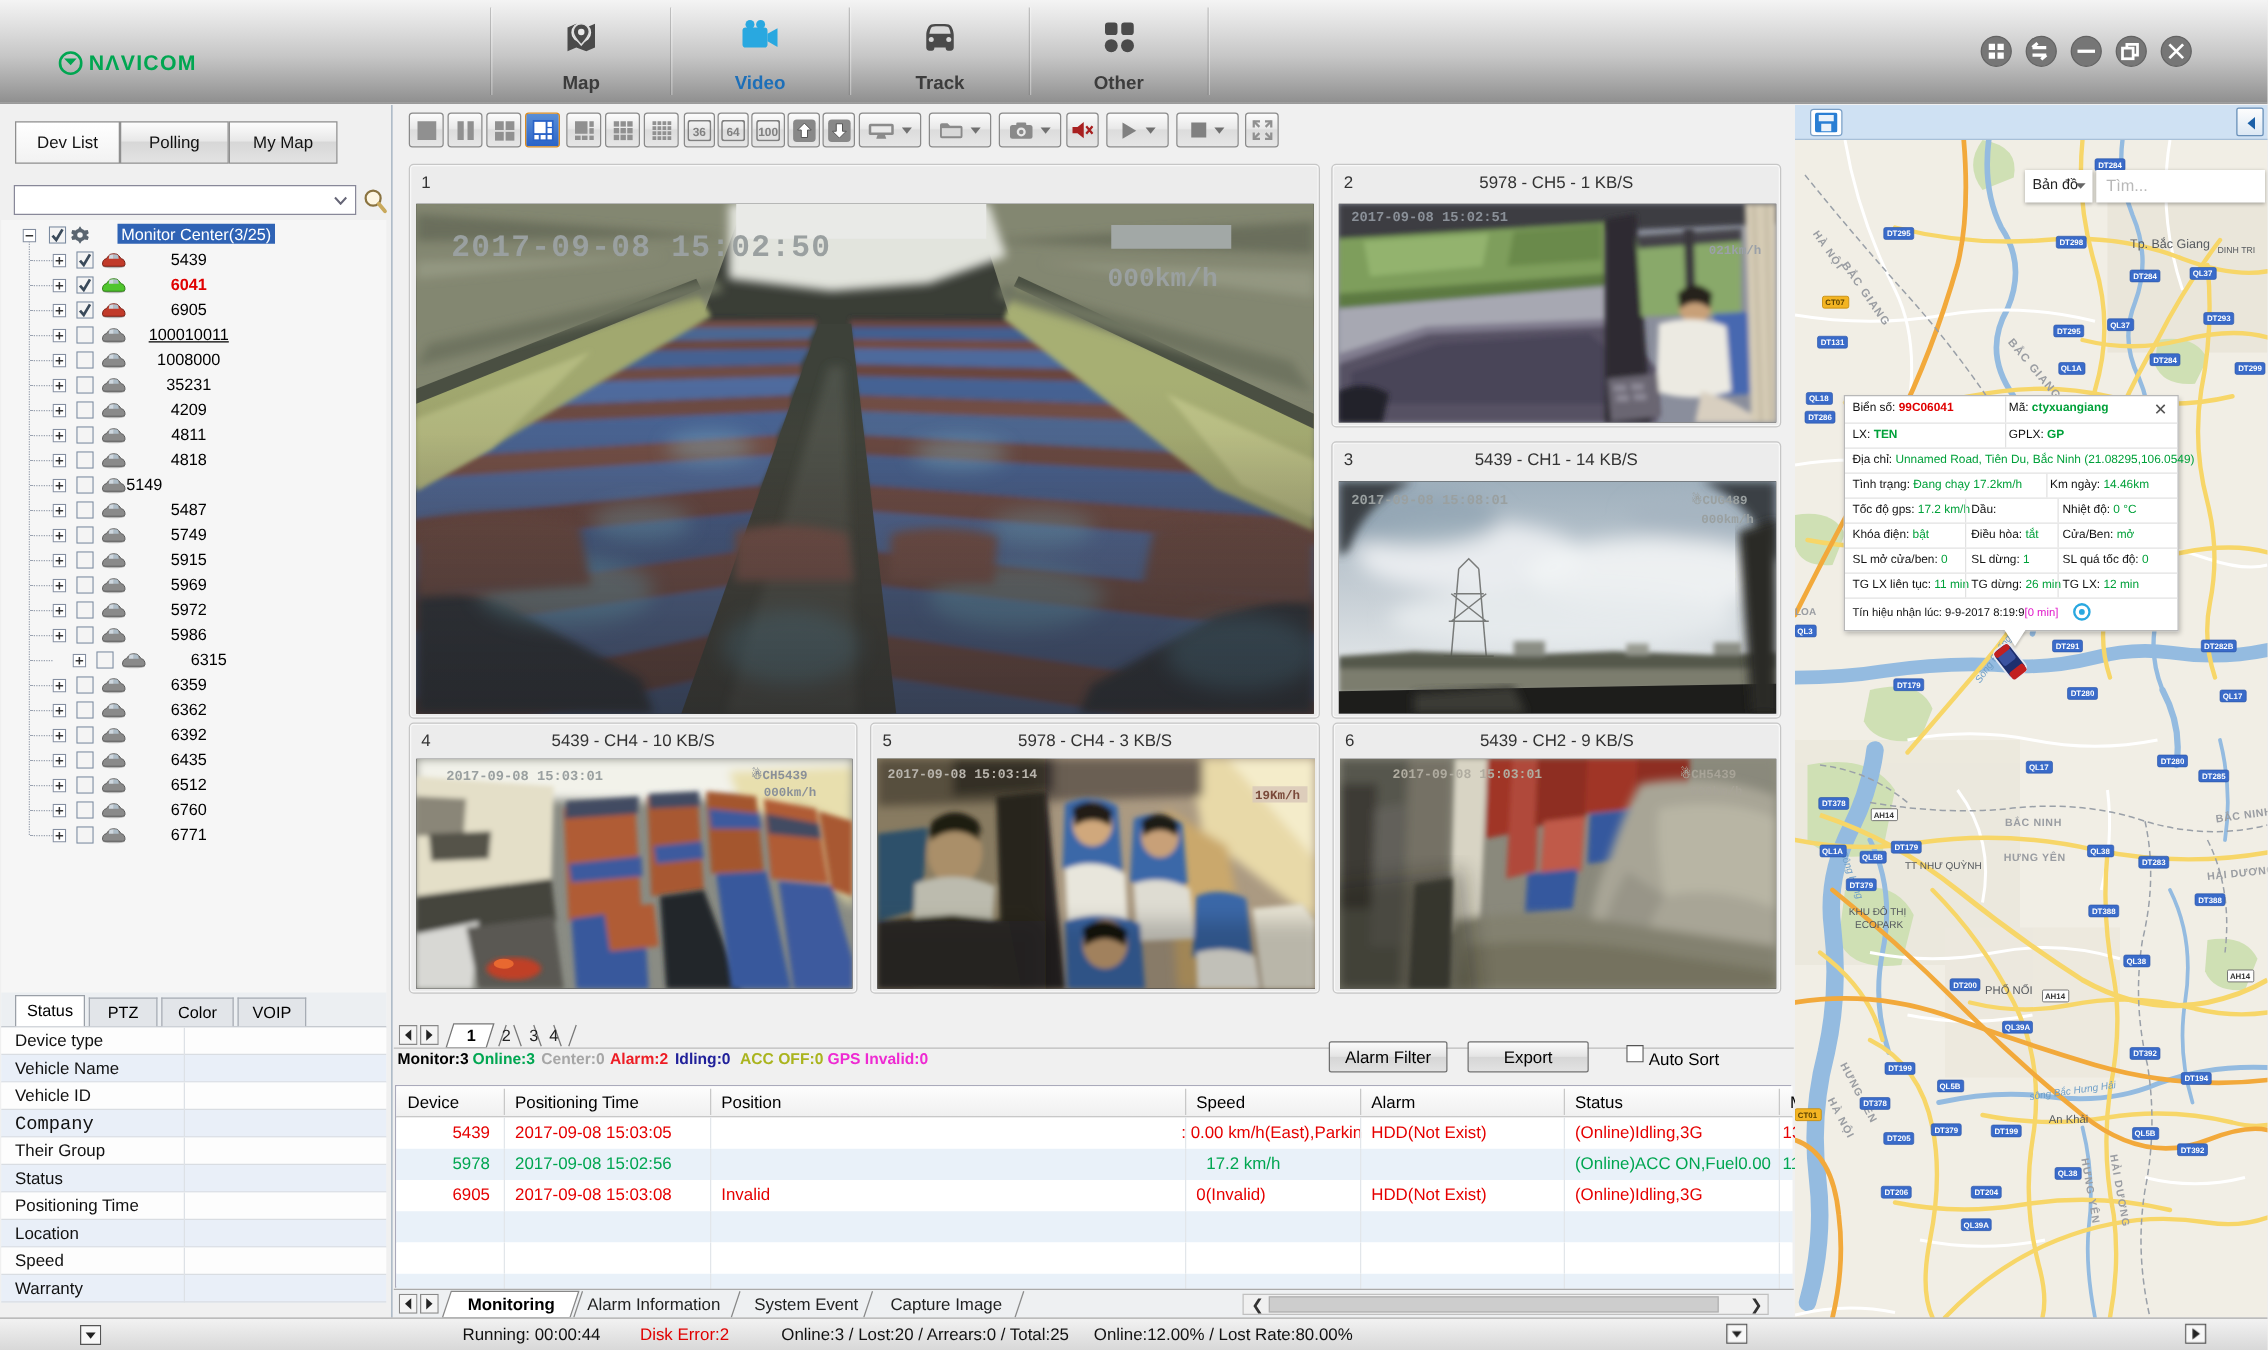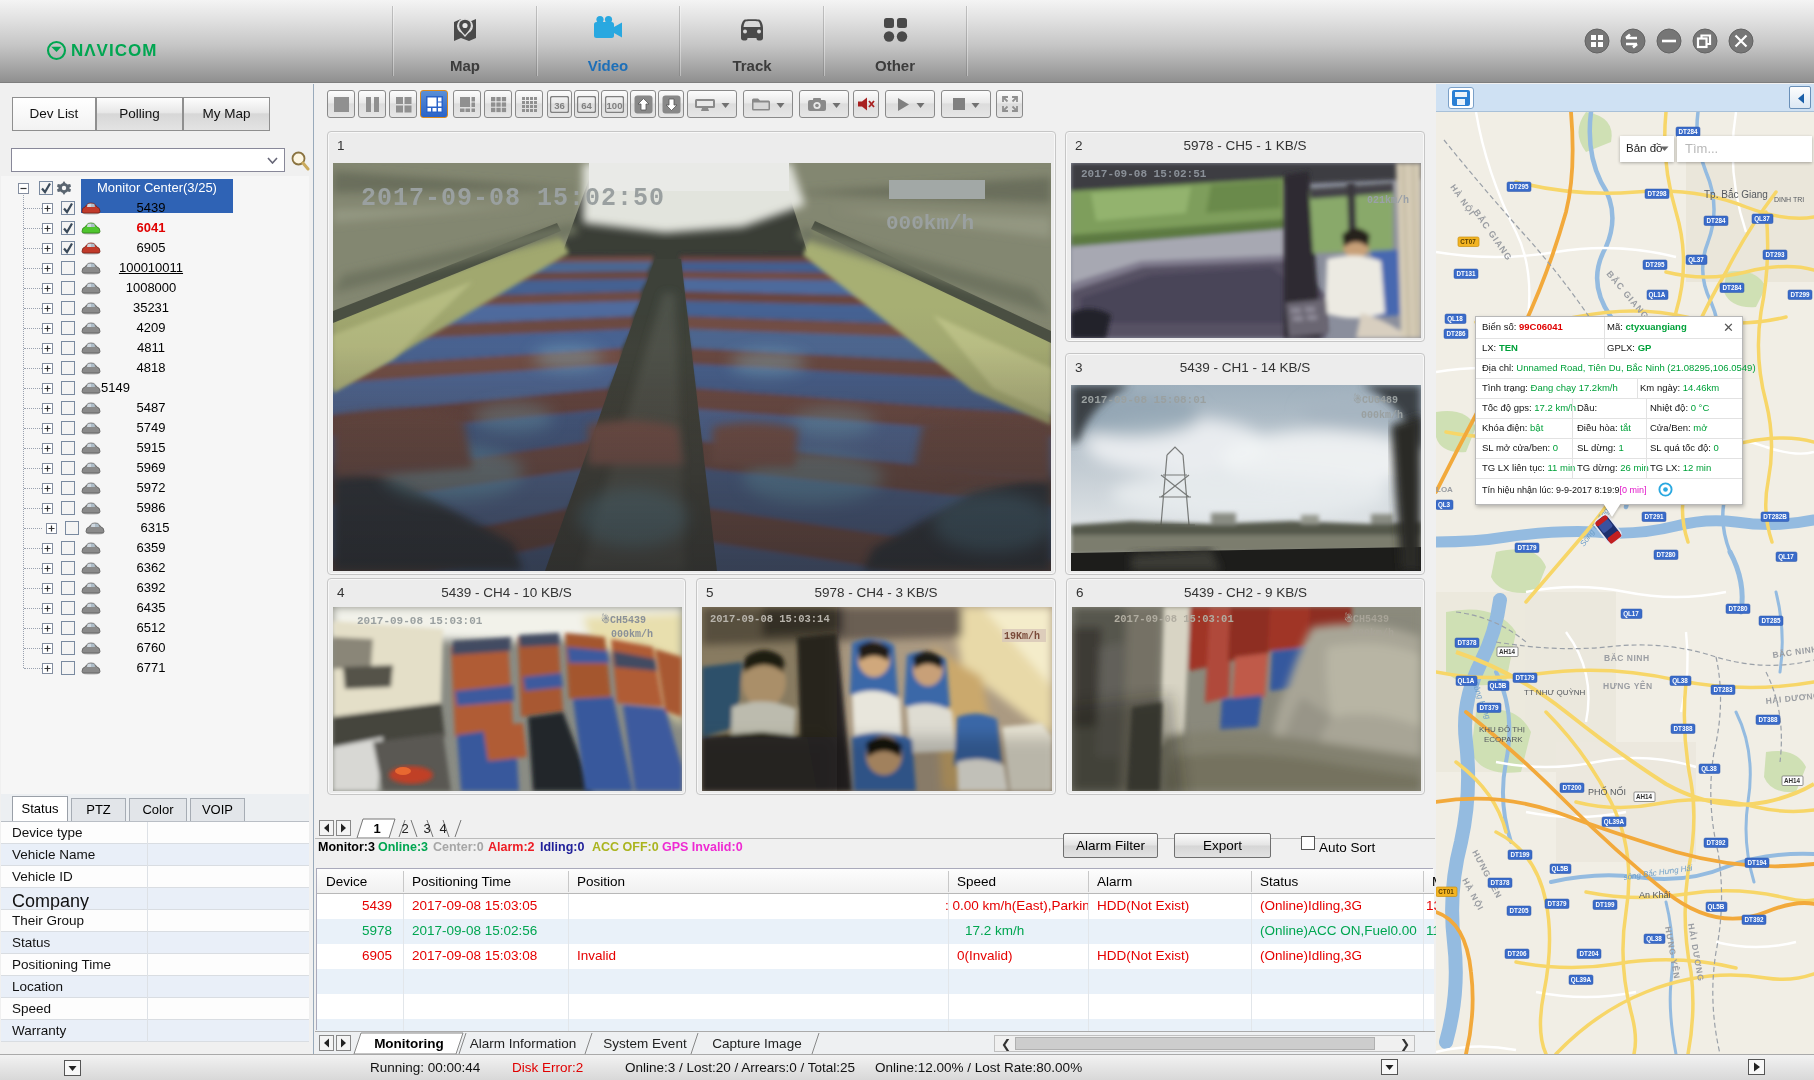--- a/index.html
+++ b/index.html
@@ -215,21 +215,21 @@
           <rect x="0.5" y="0.5" width="10" height="10" fill="#fff" stroke="#848ea0"></rect>
           <path d="M2.5 5.5 h6" stroke="#333" stroke-width="1.2" fill="none"></path>
         </svg>
   <svg class="abs" style="left:38px;top:3px" width="14" height="14">
           <use href="#cb1"></use>
         </svg>
   <svg class="abs" style="left:55px;top:2px" width="16" height="16" viewBox="0 0 16 16">
           <path d="M8 1 L9.5 3.2 A5 5 0 0 1 11.5 4.4 L14.2 4 L15 6.5 L13 8 L15 9.5 L14.2 12 L11.5 11.6 A5 5 0 0 1 9.5 12.8 L8 15 L6.5 12.8 A5 5 0 0 1 4.5 11.6 L1.8 12 L1 9.5 L3 8 L1 6.5 L1.8 4 L4.5 4.4 A5 5 0 0 1 6.5 3.2 Z" fill="#5a6570"></path>
           <circle cx="8" cy="8" r="2.2" fill="#f6f6f6"></circle>
         </svg>
-  <span class="abs" style="left:80px;top:1px;background:#2f63b5;color:#fff;padding:0 16px;height:34px;line-height:18px;">Monitor Center(3/25)</span>
+  <span class="abs" style="left:93px;top:1px;background:#2f63b5;color:#fff;padding:0 3px;height:16px;line-height:18px;">Monitor Center(3/25)</span>
 </div>
 <div class="trow" style="left:0;top:22px;width:308px">
   <svg class="abs" style="left:41px;top:5px" width="11" height="11">
           <use href="#plusbox"></use>
         </svg>
   <svg class="abs" style="left:60px;top:3px" width="14" height="14">
           <use href="#cb1"></use>
         </svg>
   <svg class="abs" style="left:79px;top:4px" width="22" height="13">
           <use href="#car_r"></use>
@@ -409,21 +409,21 @@
           <use href="#plusbox"></use>
         </svg>
   <svg class="abs" style="left:60px;top:3px" width="14" height="14">
           <use href="#cb0"></use>
         </svg>
   <svg class="abs" style="left:79px;top:4px" width="22" height="13">
           <use href="#car_y"></use>
         </svg>
   <span class="abs" style="left:100px;top:2px;width:100px;text-align:center;">5986</span>
 </div>
-<div class="trow" style="left:4px;top:342px;width:308px">
+<div class="trow" style="left:16px;top:342px;width:308px">
   <svg class="abs" style="left:41px;top:5px" width="11" height="11">
           <use href="#plusbox"></use>
         </svg>
   <svg class="abs" style="left:60px;top:3px" width="14" height="14">
           <use href="#cb0"></use>
         </svg>
   <svg class="abs" style="left:79px;top:4px" width="22" height="13">
           <use href="#car_y"></use>
         </svg>
   <span class="abs" style="left:100px;top:2px;width:100px;text-align:center;">6315</span>
@@ -524,21 +524,21 @@
         <span style="position:absolute;left:146px;top:0;width:1px;height:22px;background:#dde1e6"></span>
       </div>
 <div class="abs" style="left:1px;top:760px;width:308px;height:22px;background:#e9eff8;border-bottom:1px solid #d9dde2;font-size:13.5px;color:#111;">
         <span style="position:absolute;left:11px;top:3px">Vehicle Name</span>
         <span style="position:absolute;left:146px;top:0;width:1px;height:22px;background:#dde1e6"></span>
       </div>
 <div class="abs" style="left:1px;top:782px;width:308px;height:22px;background:#fdfdfd;border-bottom:1px solid #d9dde2;font-size:13.5px;color:#111;">
         <span style="position:absolute;left:11px;top:3px">Vehicle ID</span>
         <span style="position:absolute;left:146px;top:0;width:1px;height:22px;background:#dde1e6"></span>
       </div>
-<div class="abs" style="left:1px;top:804px;width:308px;height:22px;background:#e9eff8;border-bottom:1px solid #d9dde2;font-size:18px;color:#111;">
+<div class="abs" style="left:1px;top:804px;width:308px;height:22px;background:#e9eff8;border-bottom:1px solid #d9dde2;font-size:15px;color:#111;font-family:Liberation Mono, monospace;">
         <span style="position:absolute;left:11px;top:3px">Company</span>
         <span style="position:absolute;left:146px;top:0;width:1px;height:22px;background:#dde1e6"></span>
       </div>
 <div class="abs" style="left:1px;top:826px;width:308px;height:22px;background:#fdfdfd;border-bottom:1px solid #d9dde2;font-size:13.5px;color:#111;">
         <span style="position:absolute;left:11px;top:3px">Their Group</span>
         <span style="position:absolute;left:146px;top:0;width:1px;height:22px;background:#dde1e6"></span>
       </div>
 <div class="abs" style="left:1px;top:848px;width:308px;height:22px;background:#e9eff8;border-bottom:1px solid #d9dde2;font-size:13.5px;color:#111;">
         <span style="position:absolute;left:11px;top:3px">Status</span>
         <span style="position:absolute;left:146px;top:0;width:1px;height:22px;background:#dde1e6"></span>

